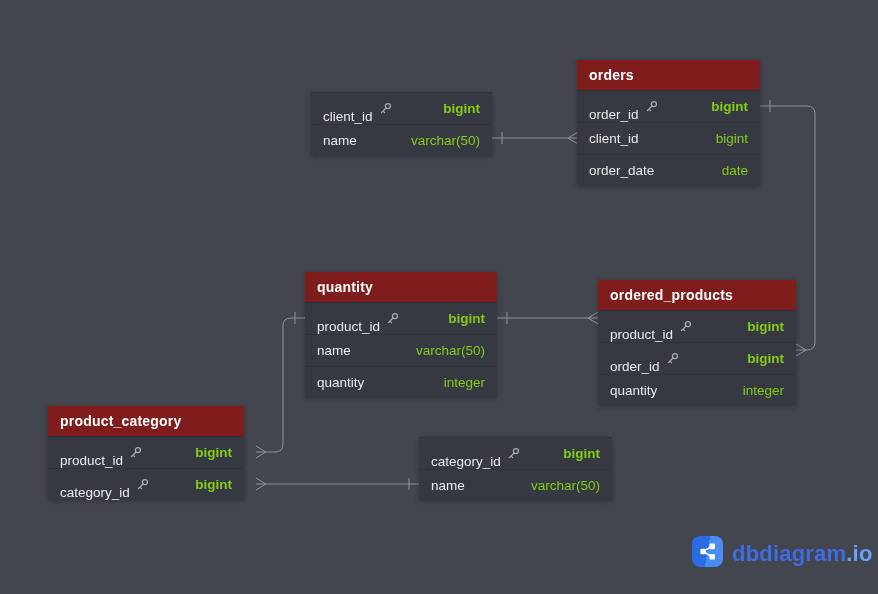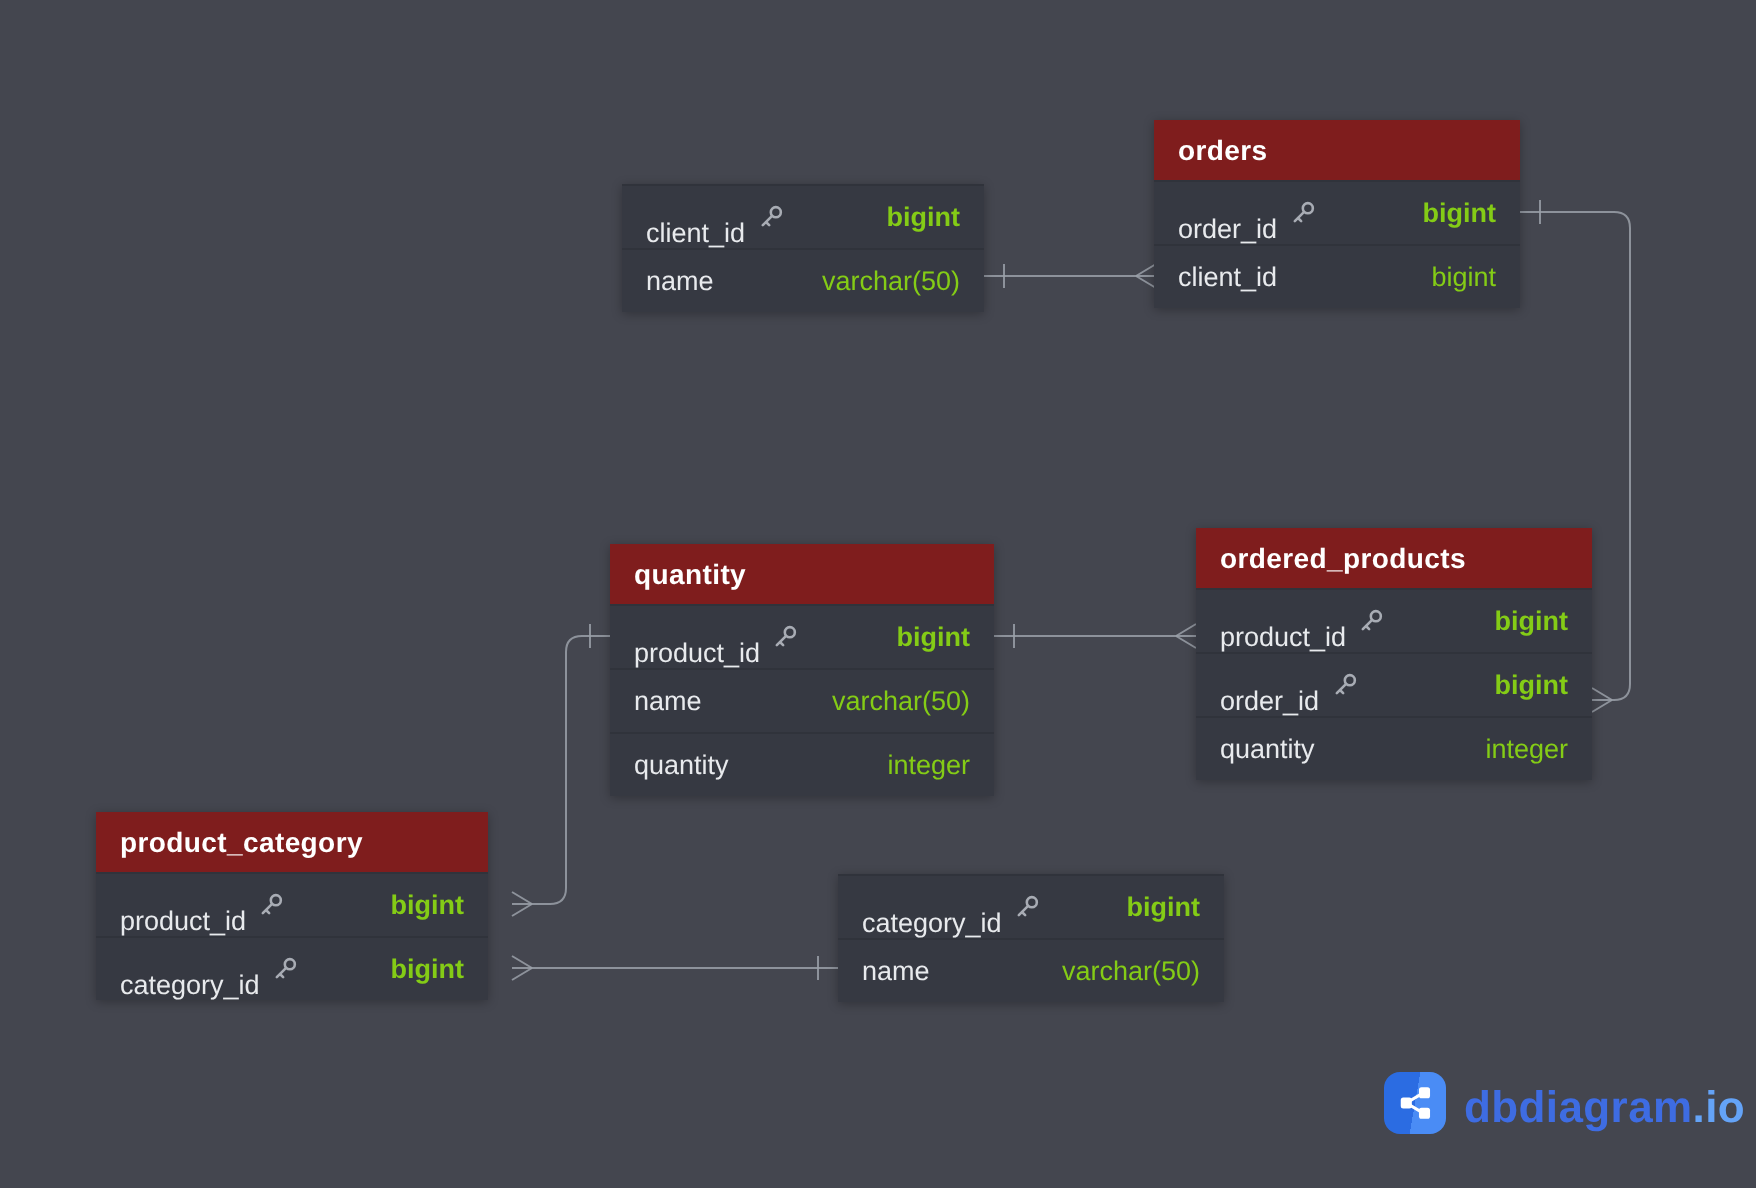--- a/index.html
+++ b/index.html
@@ -109,20 +109,24 @@
             <circle cx="9.6" cy="4.4" r="2.7"></circle>
             <path d="M7.6 6.4 L2.6 11.4 M4.3 9.7 L6 11.4"></path>
           </svg>
         </span>
       <span class="f-type">bigint</span>
     </div>
     <div class="t-row">
       <span class="f-name">client_id</span>
       <span class="f-type">bigint</span>
     </div>
+    <div class="t-row">
+      <span class="f-name">order_date</span>
+      <span class="f-type">date</span>
+    </div>
   </div>
 
   <div class="db-table" style="left:305px;top:272px;width:192px">
     <div class="t-header">quantity</div>
     <div class="t-row pk">
       <span class="f-name">product_id</span>
       <span class="key-icon">
           <svg width="13" height="13" viewBox="0 0 14 14">
             <circle cx="9.6" cy="4.4" r="2.7"></circle>
             <path d="M7.6 6.4 L2.6 11.4 M4.3 9.7 L6 11.4"></path>
@@ -133,21 +137,21 @@
     <div class="t-row">
       <span class="f-name">name</span>
       <span class="f-type">varchar(50)</span>
     </div>
     <div class="t-row">
       <span class="f-name">quantity</span>
       <span class="f-type">integer</span>
     </div>
   </div>
 
-  <div class="db-table" style="left:598px;top:264px;width:198px">
+  <div class="db-table" style="left:598px;top:280px;width:198px">
     <div class="t-header">ordered_products</div>
     <div class="t-row pk">
       <span class="f-name">product_id</span>
       <span class="key-icon">
           <svg width="13" height="13" viewBox="0 0 14 14">
             <circle cx="9.6" cy="4.4" r="2.7"></circle>
             <path d="M7.6 6.4 L2.6 11.4 M4.3 9.7 L6 11.4"></path>
           </svg>
         </span>
       <span class="f-type">bigint</span>

